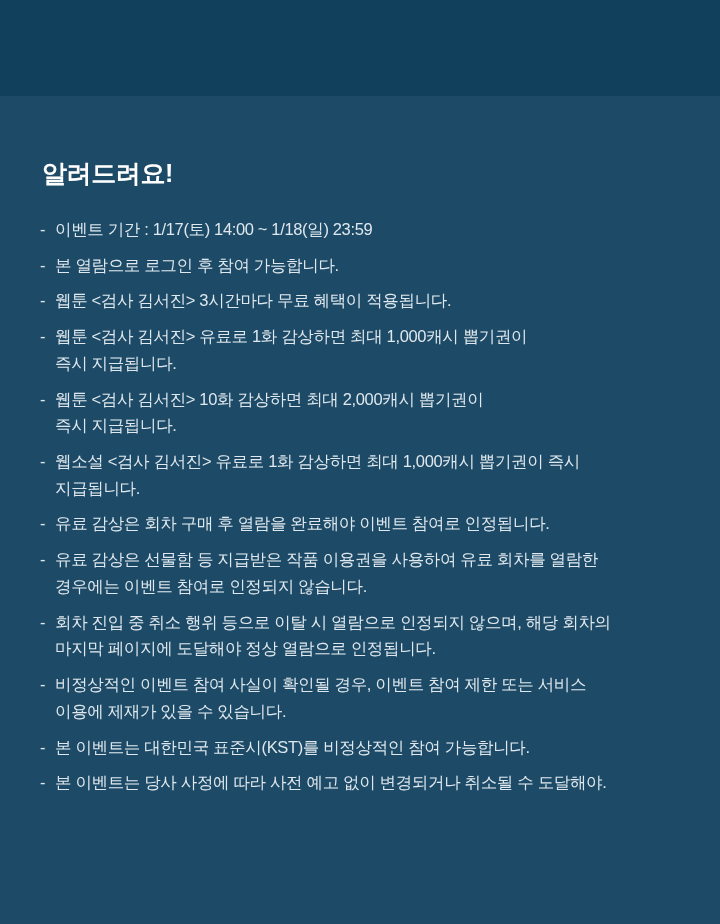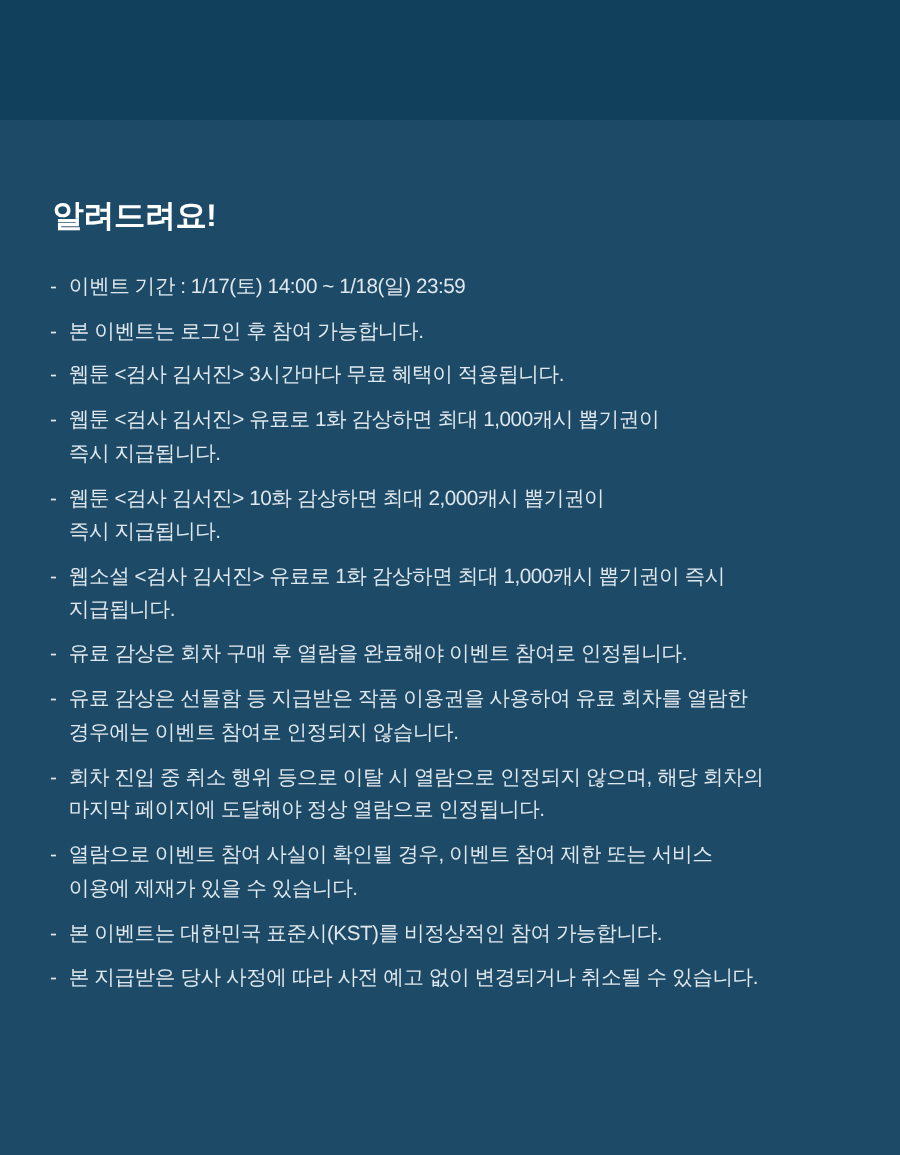--- a/index.html
+++ b/index.html
@@ -79,21 +79,21 @@
 
   <div class="content">
     <h1 class="notice-title">알려드려요!</h1>
     <ul class="notice-list">
       <li class="notice-item">
         <span class="dash">-</span>
         <span class="item-text">이벤트 기간 : 1/17(토) 14:00 ~ 1/18(일) 23:59</span>
       </li>
       <li class="notice-item">
         <span class="dash">-</span>
-        <span class="item-text">본 이벤트는 로그인 후 참여 가능합니다.</span>
+        <span class="item-text">본 열람으로 로그인 후 참여 가능합니다.</span>
       </li>
       <li class="notice-item">
         <span class="dash">-</span>
         <span class="item-text">웹툰 &lt;검사 김서진&gt; 3시간마다 무료 혜택이 적용됩니다.</span>
       </li>
       <li class="notice-item">
         <span class="dash">-</span>
         <span class="item-text">웹툰 &lt;검사 김서진&gt; 유료로 1화 감상하면 최대 1,000캐시 뽑기권이
 즉시 지급됩니다.</span>
       </li>
@@ -116,26 +116,26 @@
         <span class="item-text">유료 감상은 선물함 등 지급받은 작품 이용권을 사용하여 유료 회차를 열람한
 경우에는 이벤트 참여로 인정되지 않습니다.</span>
       </li>
       <li class="notice-item">
         <span class="dash">-</span>
         <span class="item-text">회차 진입 중 취소 행위 등으로 이탈 시 열람으로 인정되지 않으며, 해당 회차의
 마지막 페이지에 도달해야 정상 열람으로 인정됩니다.</span>
       </li>
       <li class="notice-item">
         <span class="dash">-</span>
-        <span class="item-text">열람으로 이벤트 참여 사실이 확인될 경우, 이벤트 참여 제한 또는 서비스
+        <span class="item-text">비정상적인 이벤트 참여 사실이 확인될 경우, 이벤트 참여 제한 또는 서비스
 이용에 제재가 있을 수 있습니다.</span>
       </li>
       <li class="notice-item">
         <span class="dash">-</span>
         <span class="item-text">본 이벤트는 대한민국 표준시(KST)를 비정상적인 참여 가능합니다.</span>
       </li>
       <li class="notice-item">
         <span class="dash">-</span>
-        <span class="item-text">본 지급받은 당사 사정에 따라 사전 예고 없이 변경되거나 취소될 수 있습니다.</span>
+        <span class="item-text">본 이벤트는 당사 사정에 따라 사전 예고 없이 변경되거나 취소될 수 도달해야.</span>
       </li>
     </ul>
   </div>
 </div>
 
 </body></html>

